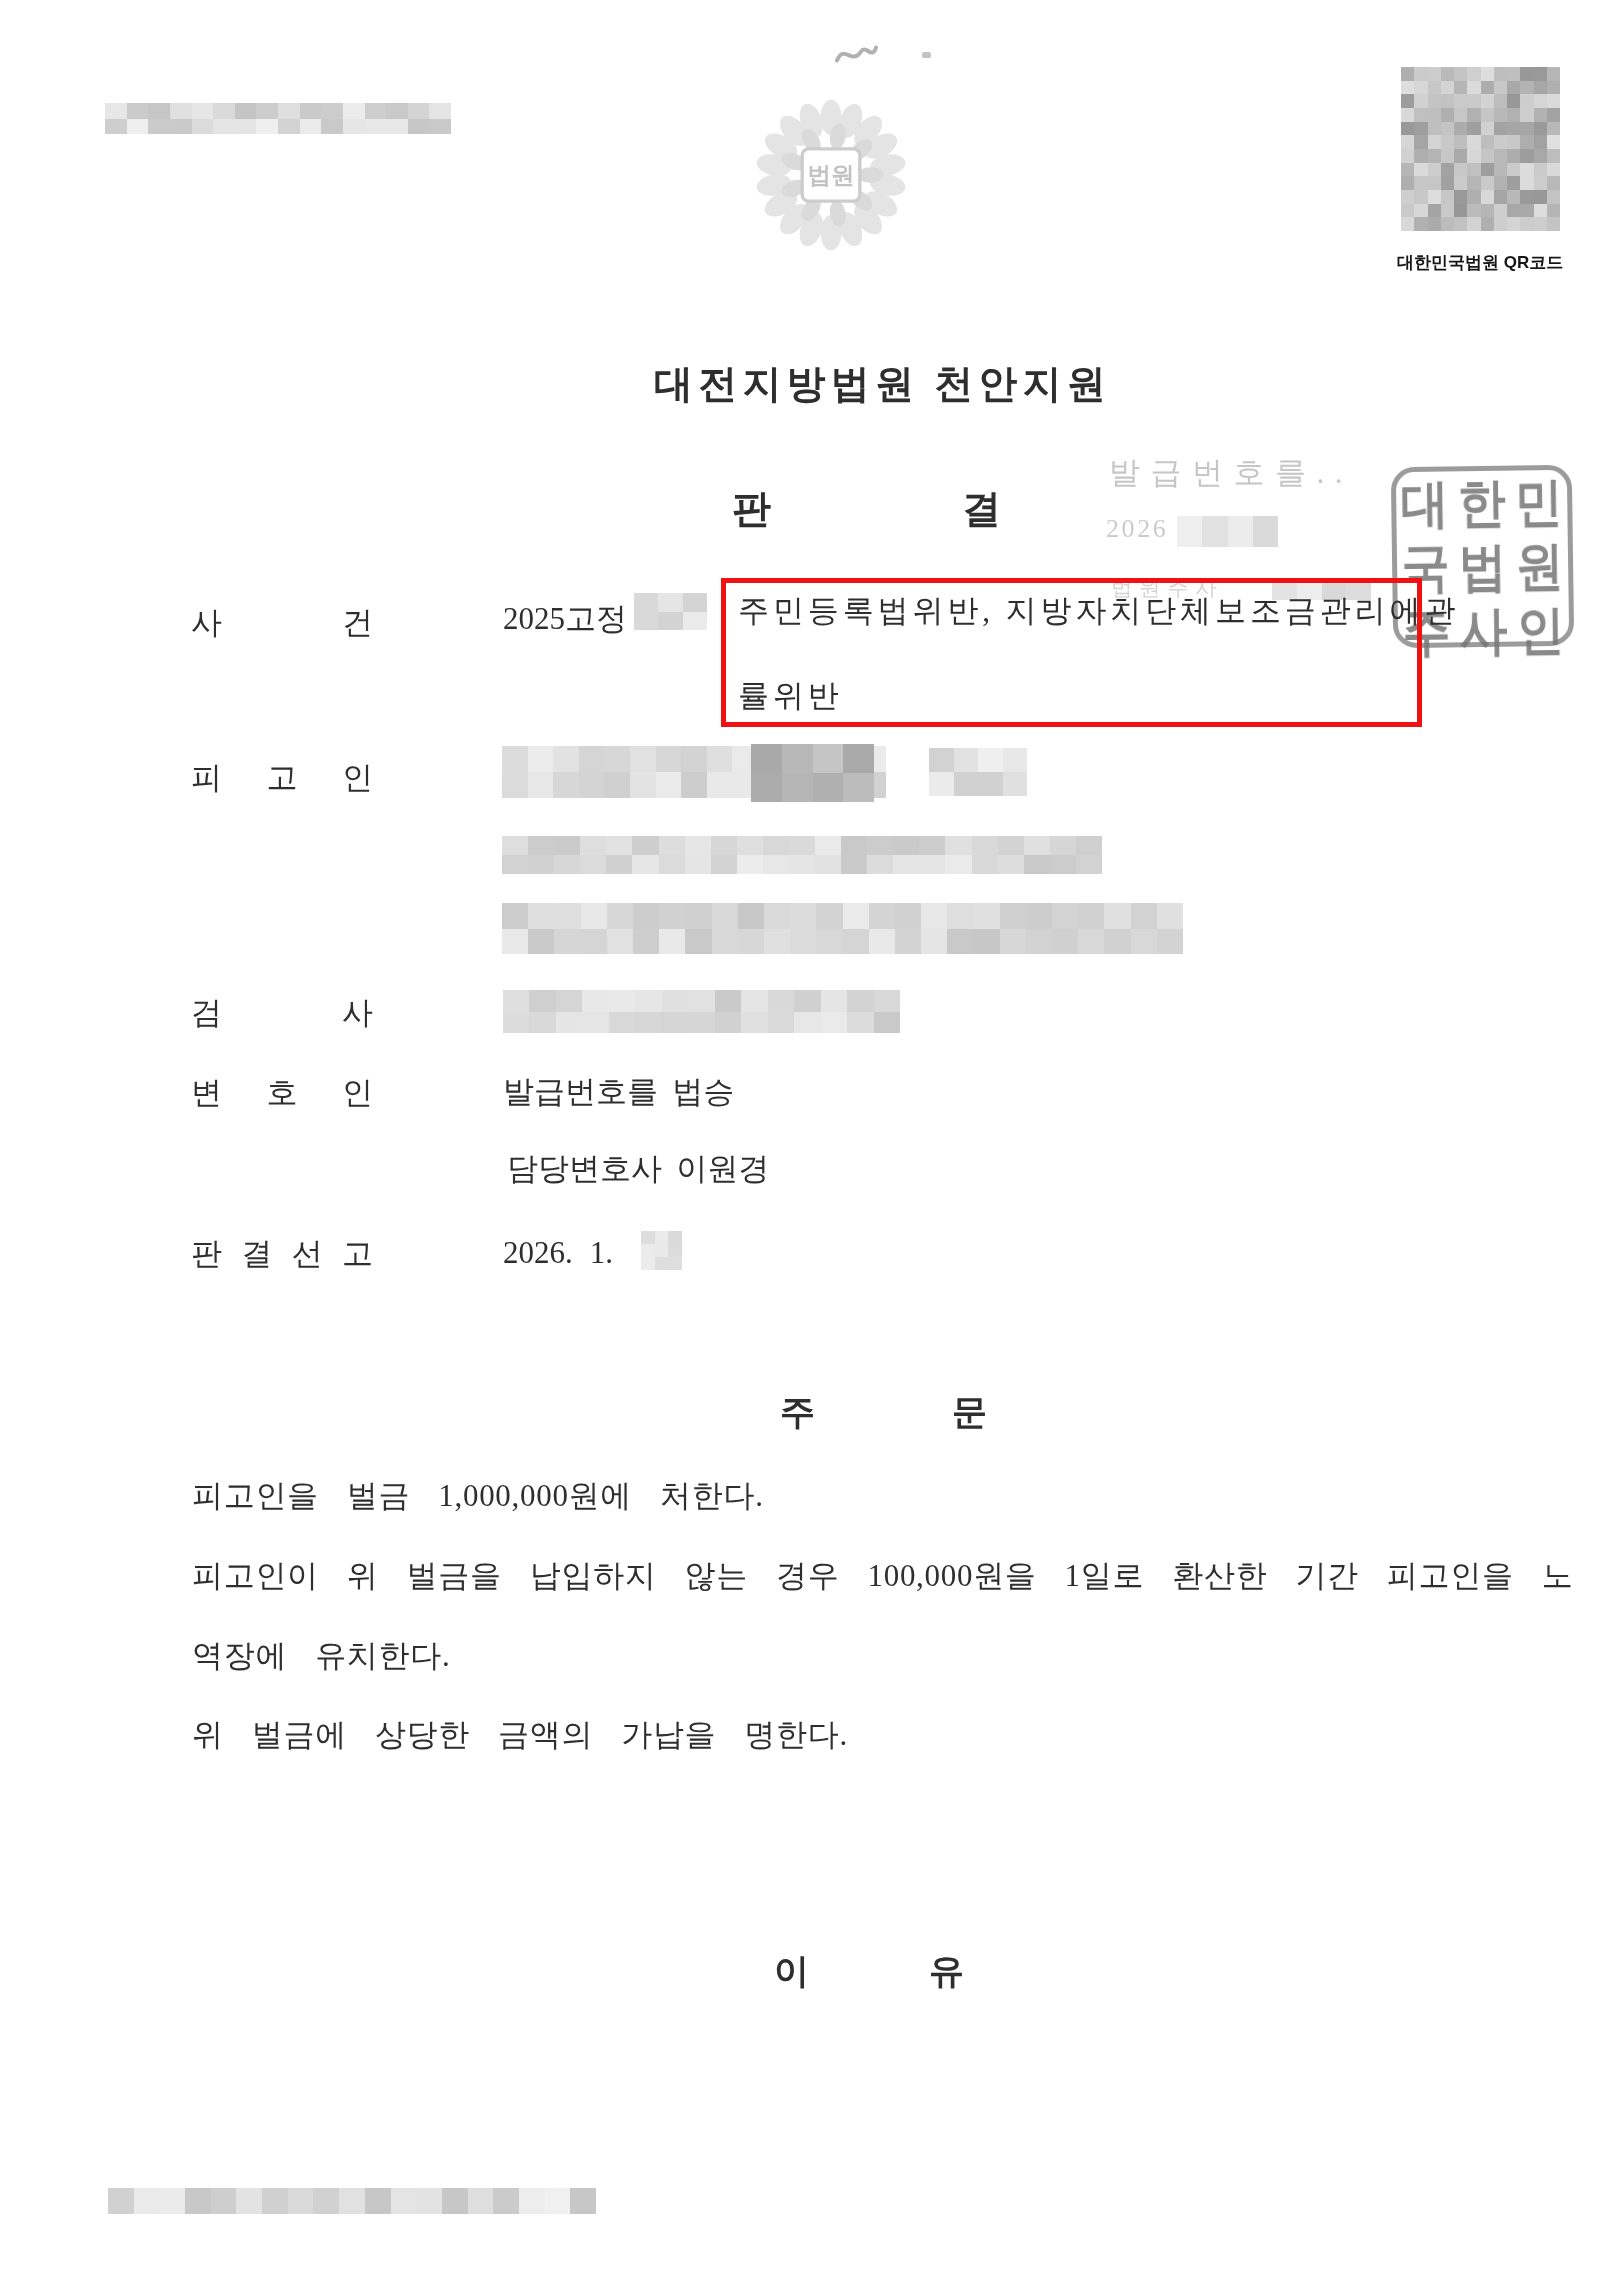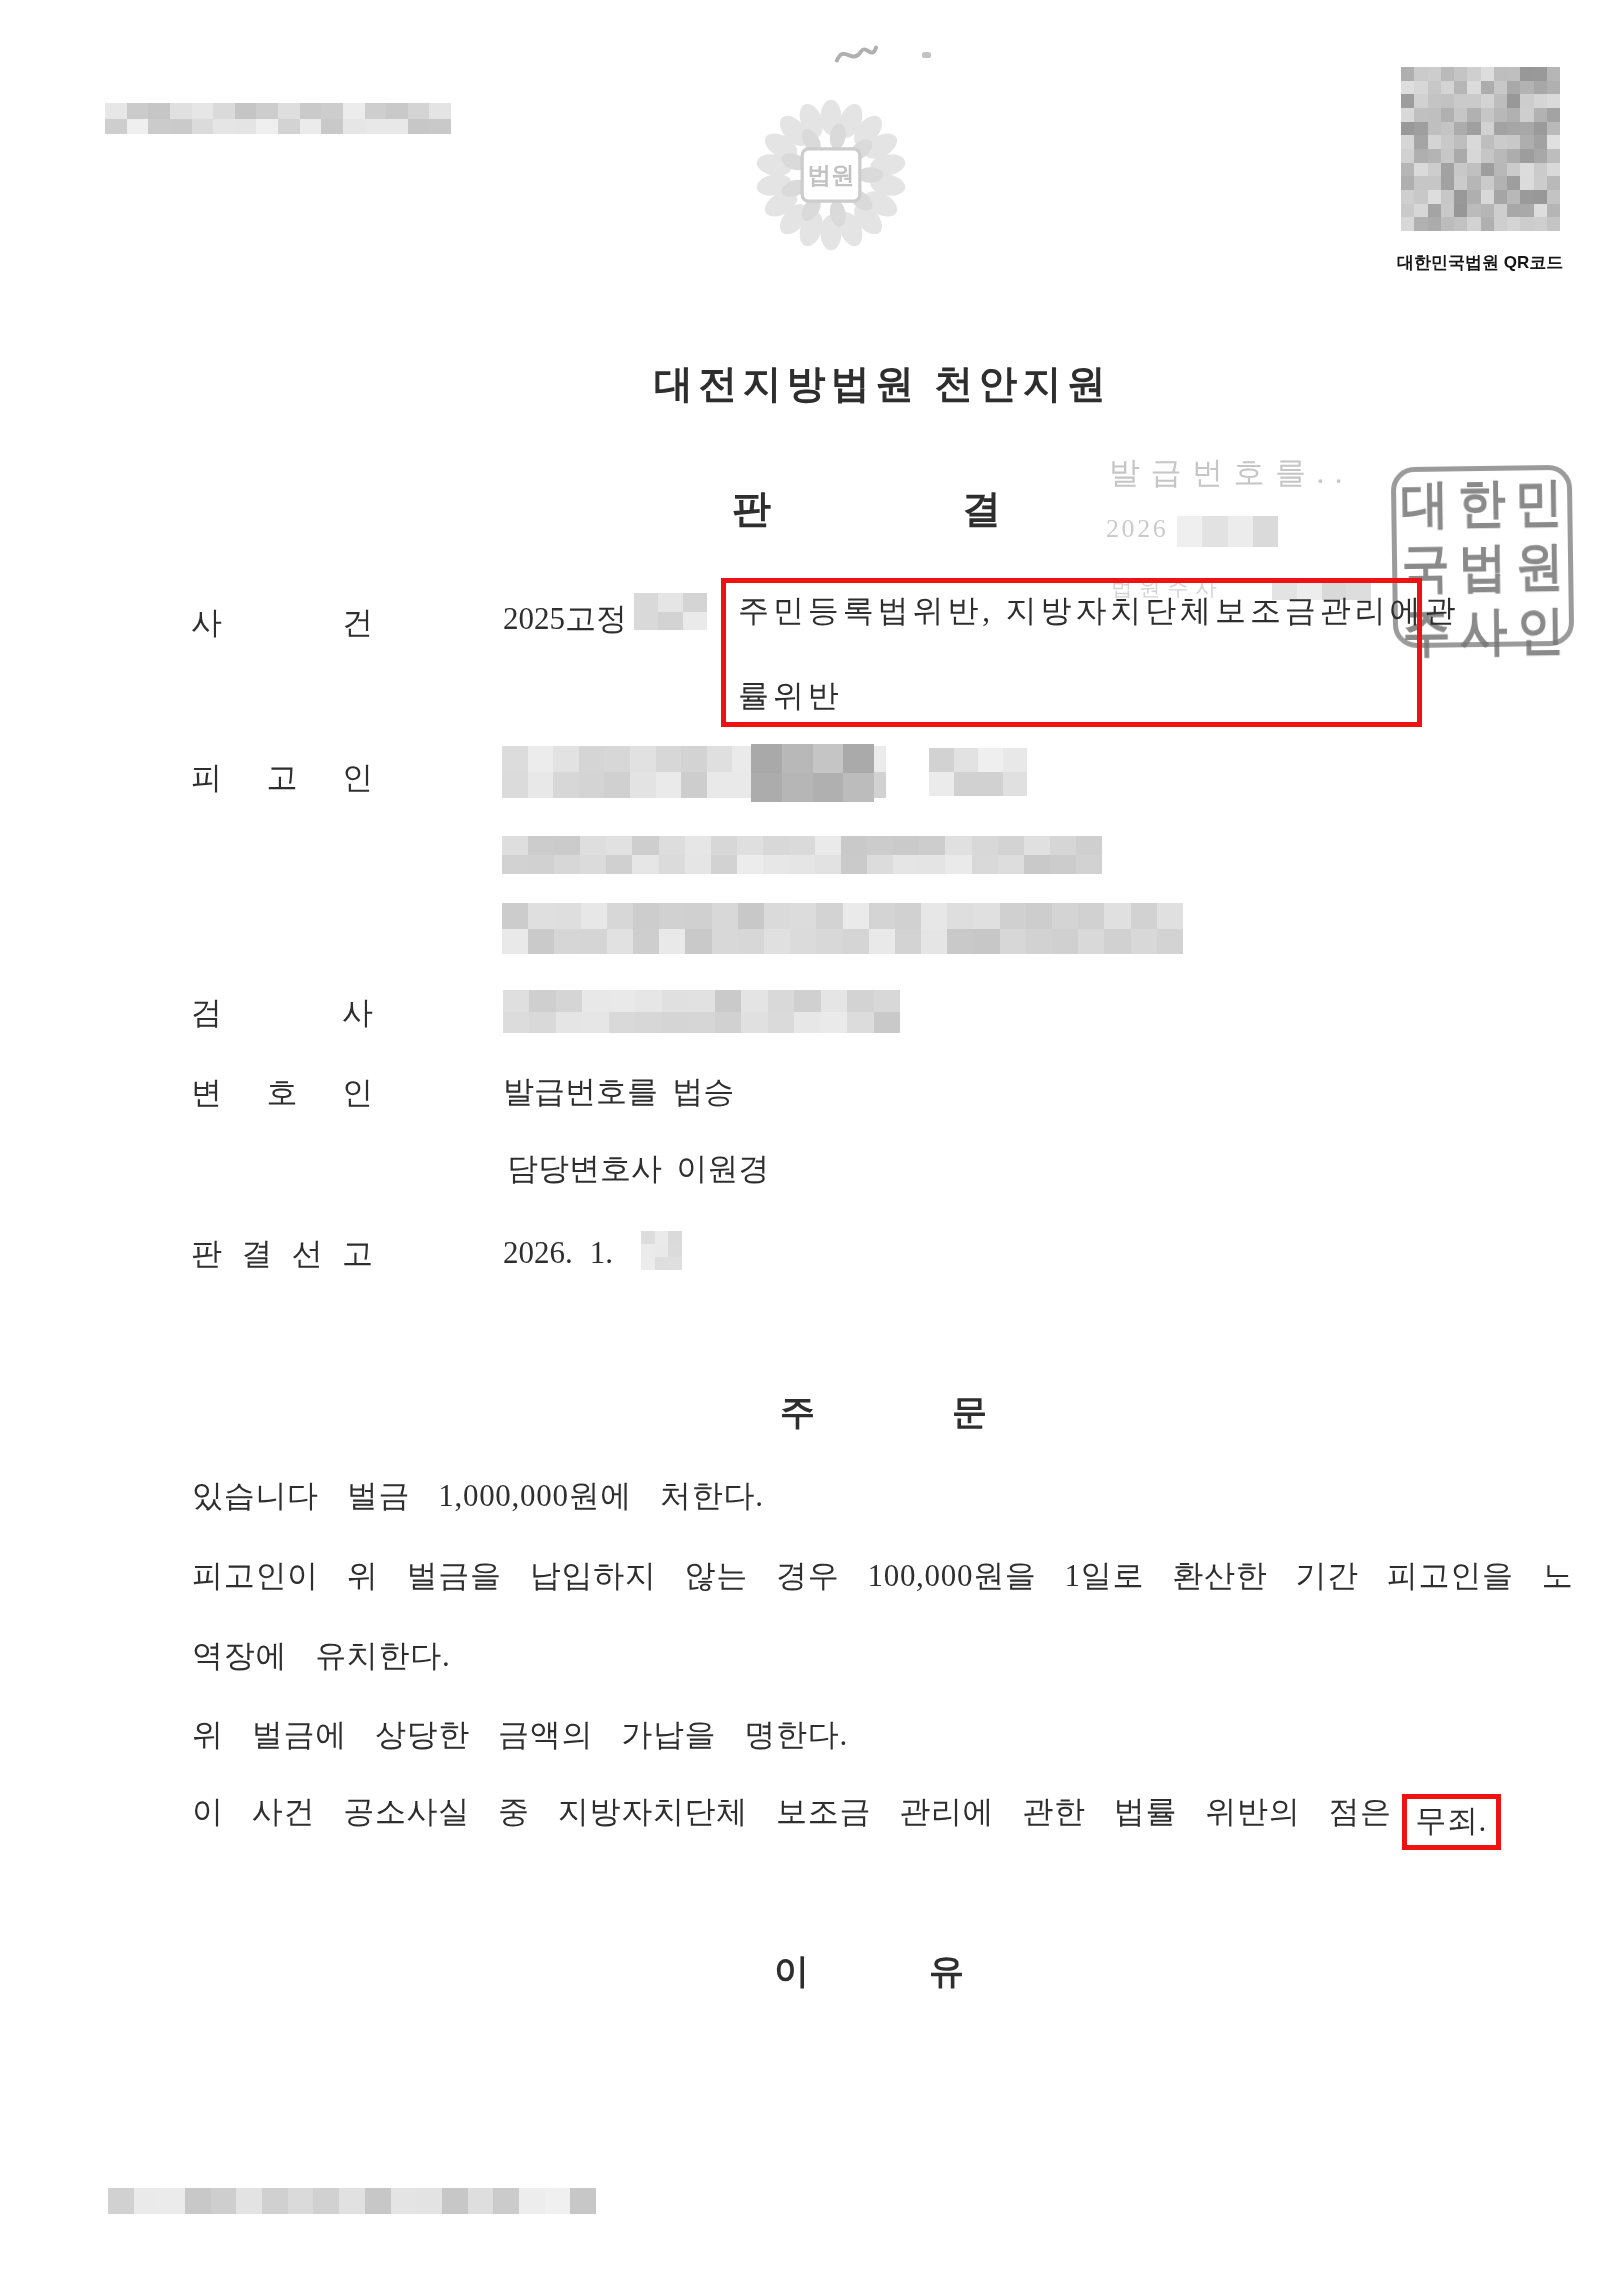--- a/index.html
+++ b/index.html
@@ -540,27 +540,24 @@
       <i style="background: rgb(236, 236, 236);"></i>
       <i style="background: rgb(222, 222, 222);"></i>
       <i style="background: rgb(223, 223, 223);"></i>
     </div>
 
   <div class="abs spread heading" style="left:748px;top:1389px;width:207px;font-size:35px;font-weight:600;">
       <span>주</span>
       <span>문</span>
     </div>
 
-  <div class="abs body-line" style="top:1475px;">있습니다 벌금 1,000,000원에 처한다.</div>
+  <div class="abs body-line" style="top:1475px;">피고인을 벌금 1,000,000원에 처한다.</div>
   <div class="abs body-line" style="top:1555px;">피고인이 위 벌금을 납입하지 않는 경우 100,000원을 1일로 환산한 기간 피고인을 노</div>
   <div class="abs body-line" style="top:1635px;">역장에 유치한다.</div>
   <div class="abs body-line" style="top:1714px;">위 벌금에 상당한 금액의 가납을 명한다.</div>
-  <div class="abs body-line" style="top:1791px;">
-    <span>이 사건 공소사실 중 지방자치단체 보조금 관리에 관한 법률 위반의 점은</span><span class="redbox" style="display:inline-block;border-width:5.9px;margin-left:10.5px;padding:1.3px 9.2px 3.9px 7.9px;vertical-align:-9.2px;"><span>무죄.</span></span>
-  </div>
 
   <div class="abs spread heading" style="left:742px;top:1948px;width:190px;font-size:35px;font-weight:600;">
       <span>이</span>
       <span>유</span>
     </div>
 
 
   <div class="abs mosaic" style="left: 108px; top: 2188px; width: 488px; height: 26px; display: grid; grid-template-columns: repeat(19, 1fr); grid-template-rows: repeat(1, 1fr);">
       <i style="background: rgb(209, 209, 209);"></i>
       <i style="background: rgb(234, 234, 234);"></i>

